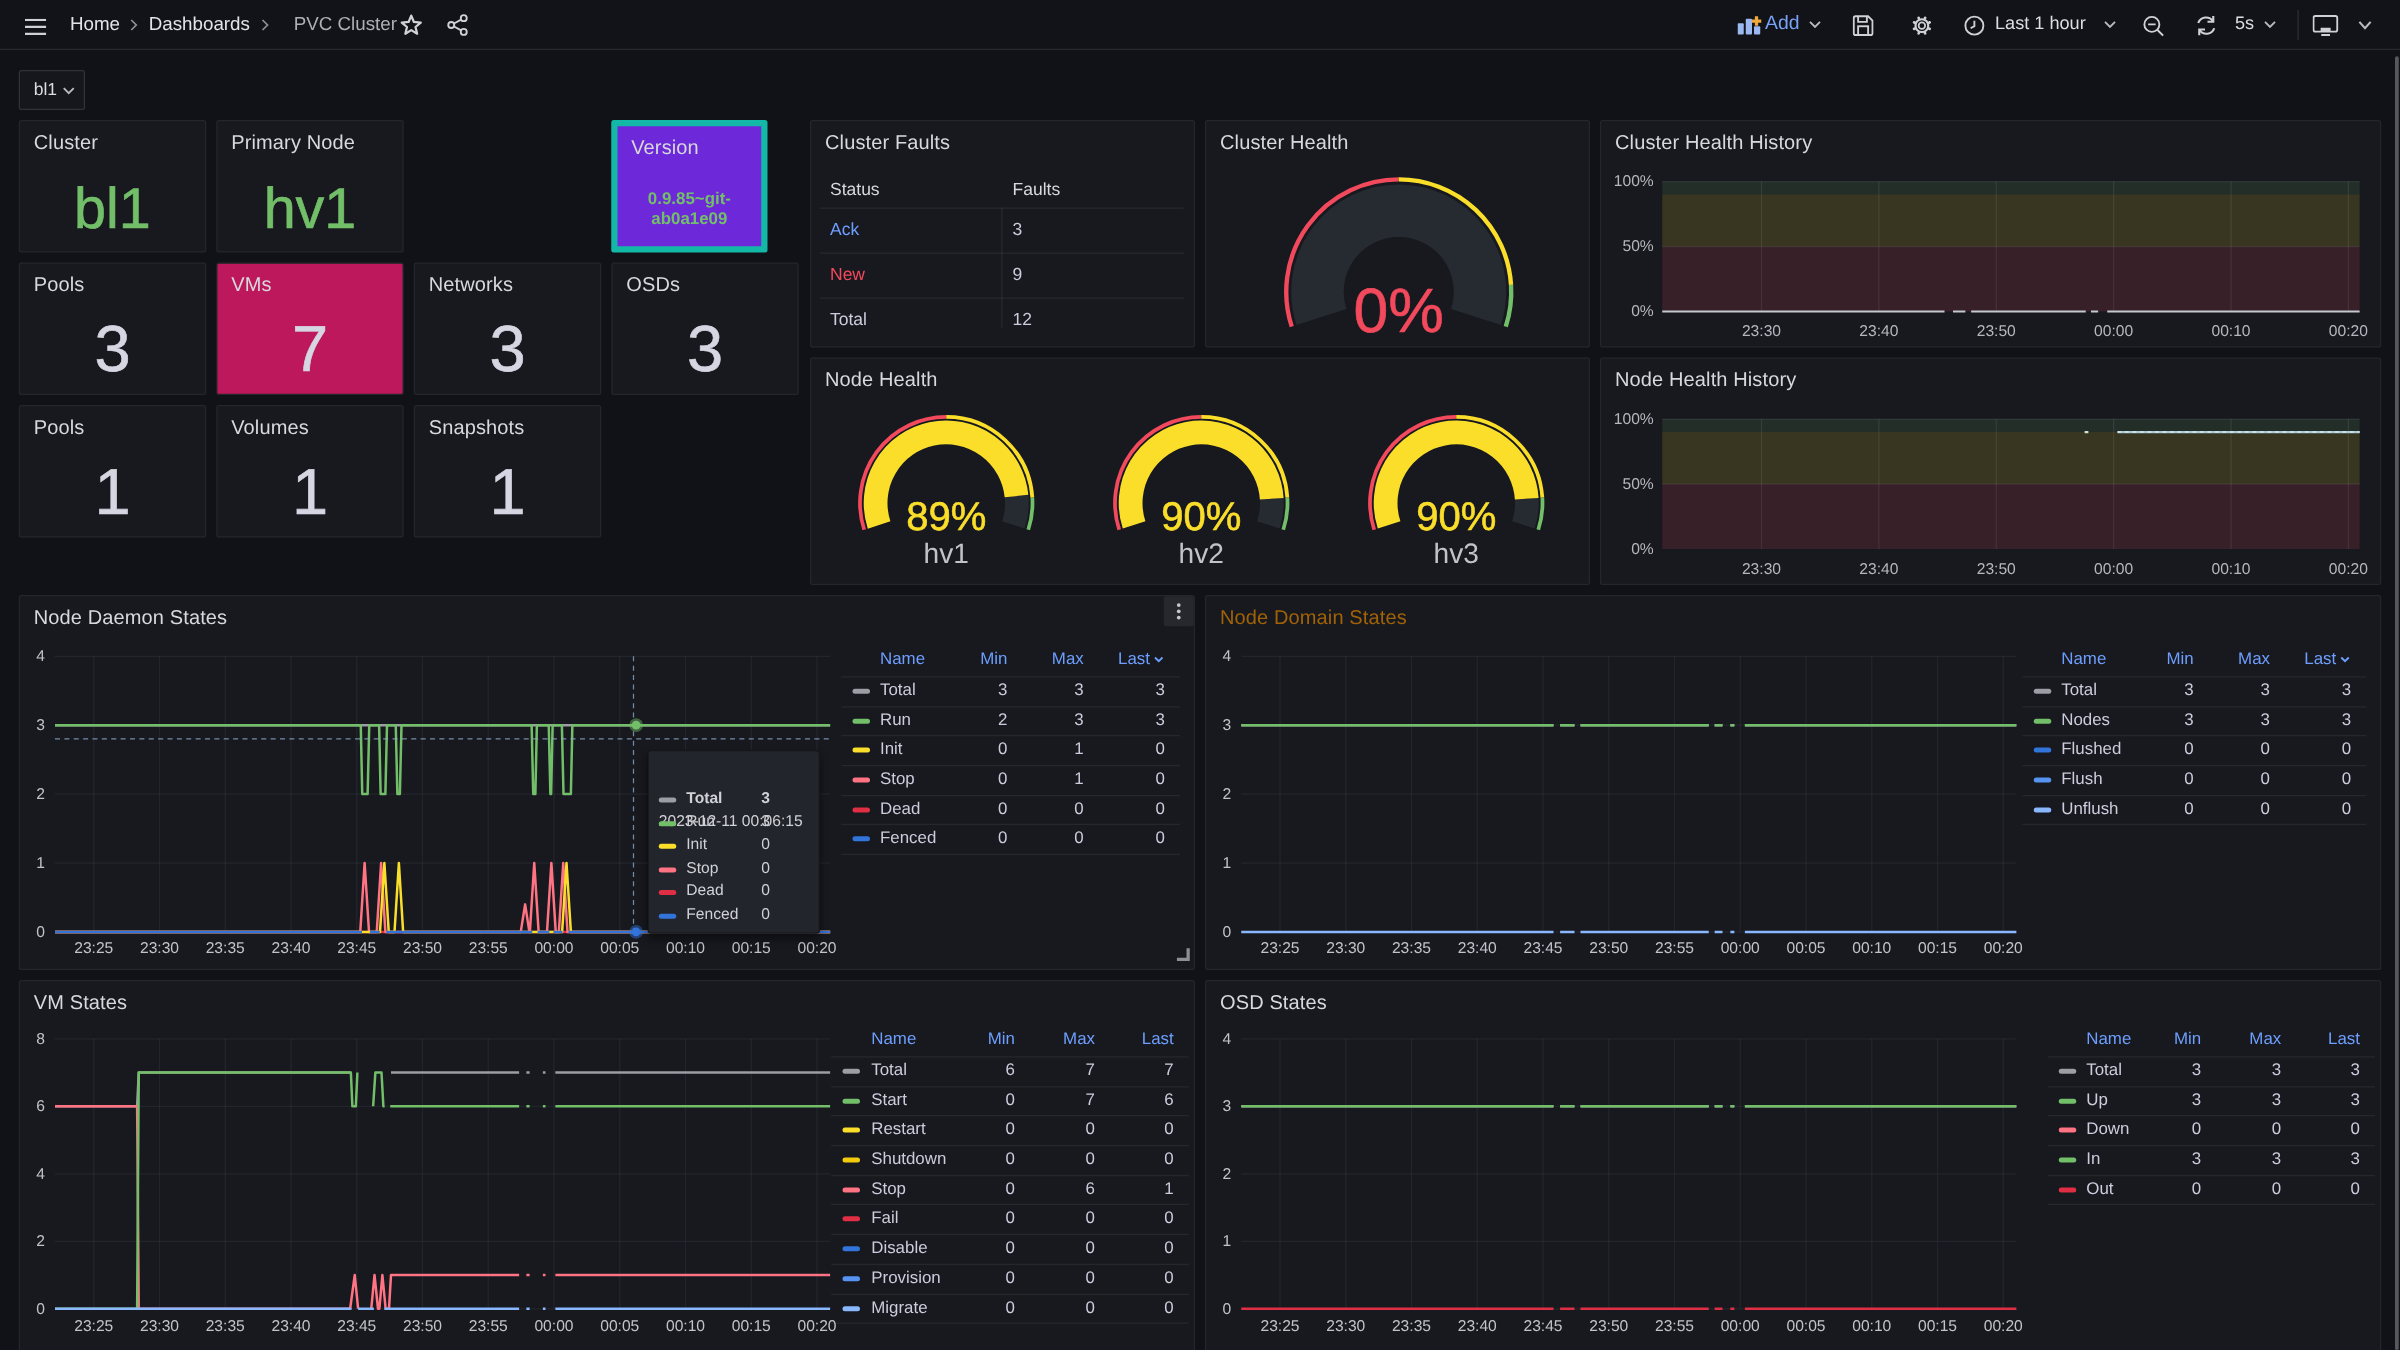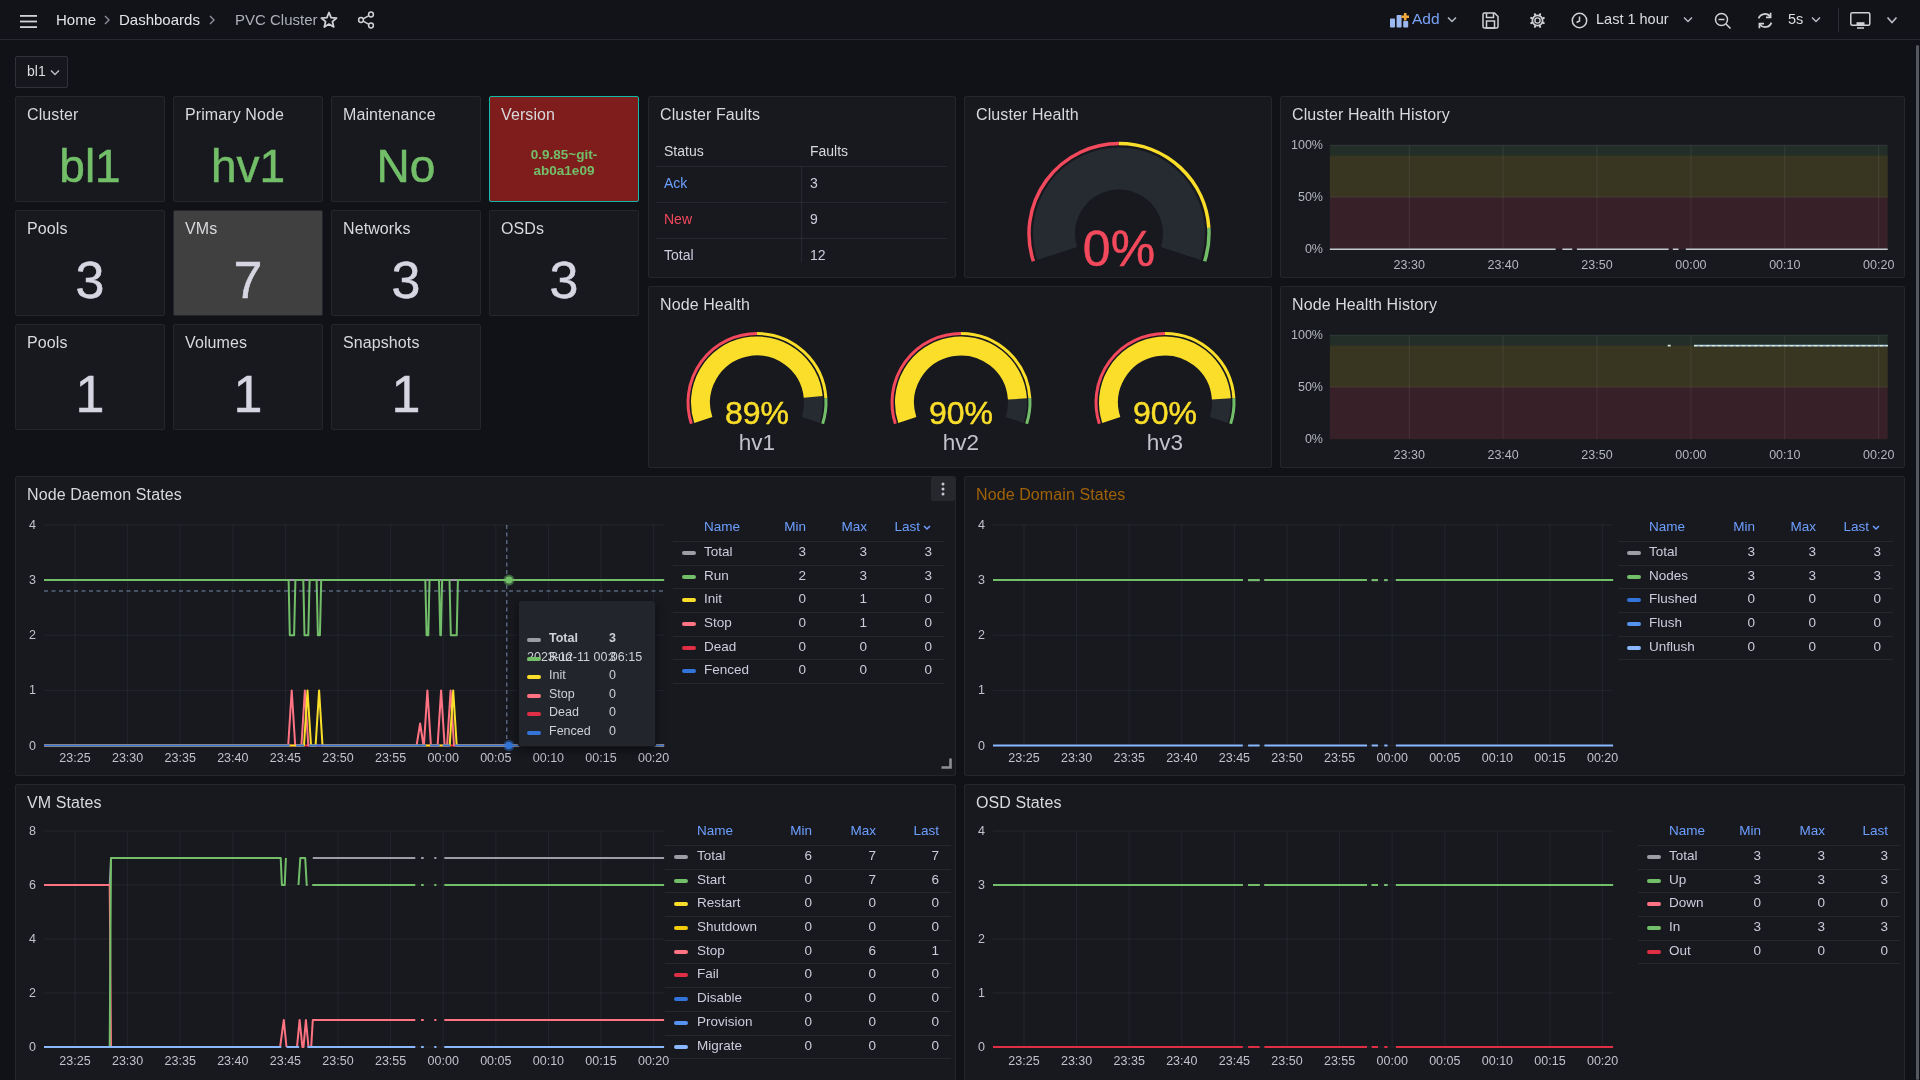--- a/index.html
+++ b/index.html
@@ -99,33 +99,29 @@
       </svg>
     </div>
 <div style="position:absolute;left:15px;top:96px;width:150px;height:106px;background:#17191f;border:1px solid #24262b;border-radius:2px;overflow:hidden;box-sizing:border-box;padding-left:27px;">
       <div style="position:absolute;left:11px;top:9px;font-size:16px;font-weight:500;color:#d8d9dd;letter-spacing:0.1px;">Cluster</div>
       <div style="position:absolute;left:0;right:0;top:0;bottom:0;display:flex;align-items:center;justify-content:center;padding-top:33px;color:#73bf69;font-size:46px;font-weight:400;-webkit-text-stroke:0.5px #73bf69;">bl1</div>
     </div>
     <div style="position:absolute;left:173px;top:96px;width:150px;height:106px;background:#17191f;border:1px solid #24262b;border-radius:2px;overflow:hidden;box-sizing:border-box;">
       <div style="position:absolute;left:11px;top:9px;font-size:16px;font-weight:500;color:#d8d9dd;letter-spacing:0.1px;">Primary Node</div>
       <div style="position:absolute;left:0;right:0;top:0;bottom:0;display:flex;align-items:center;justify-content:center;padding-top:33px;color:#73bf69;font-size:46px;font-weight:400;-webkit-text-stroke:0.5px #73bf69;">hv1</div>
     </div>
-    <div style="position:absolute;left:331px;top:96px;width:150px;height:106px;background:#17191f;border:1px solid #24262b;border-radius:2px;overflow:hidden;box-sizing:border-box;">
-      <div style="position:absolute;left:11px;top:9px;font-size:16px;font-weight:500;color:#d8d9dd;letter-spacing:0.1px;">Maintenance</div>
-      <div style="position:absolute;left:0;right:0;top:0;bottom:0;display:flex;align-items:center;justify-content:center;padding-top:33px;color:#73bf69;font-size:46px;font-weight:400;-webkit-text-stroke:0.5px #73bf69;">No</div>
-    </div>
-    <div style="position:absolute;left:489px;top:96px;width:150px;height:106px;background:#7f1d1d;border:1px solid #14b8a6;border-radius:2px;overflow:hidden;box-sizing:border-box;">
+    <div style="position:absolute;left:489px;top:96px;width:125px;height:106px;background:#6d28d9;border:5px solid #14b8a6;border-radius:2px;overflow:hidden;box-sizing:border-box;">
       <div style="position:absolute;left:11px;top:9px;font-size:16px;font-weight:500;color:#d8d9dd;letter-spacing:0.1px;">Version</div>
       <div style="position:absolute;left:0;right:0;top:50px;text-align:center;color:#73bf69;font-size:13.5px;font-weight:700;line-height:16px;">0.9.85~git-<br>ab0a1e09</div>
     </div>
     <div style="position:absolute;left:15px;top:210px;width:150px;height:106px;background:#17191f;border:1px solid #24262b;border-radius:2px;overflow:hidden;box-sizing:border-box;">
       <div style="position:absolute;left:11px;top:9px;font-size:16px;font-weight:500;color:#d8d9dd;letter-spacing:0.1px;">Pools</div>
       <div style="position:absolute;left:0;right:0;top:0;bottom:0;display:flex;align-items:center;justify-content:center;padding-top:33px;color:#d6d6e2;font-size:52px;font-weight:400;-webkit-text-stroke:0.5px #d6d6e2;">3</div>
     </div>
-    <div style="position:absolute;left:173px;top:210px;width:150px;height:106px;background:#404040;border:1px solid #24262b;border-radius:2px;overflow:hidden;box-sizing:border-box;">
+    <div style="position:absolute;left:173px;top:210px;width:150px;height:106px;background:#be185d;border:1px solid #24262b;border-radius:2px;overflow:hidden;box-sizing:border-box;">
       <div style="position:absolute;left:11px;top:9px;font-size:16px;font-weight:500;color:#d8d9dd;letter-spacing:0.1px;">VMs</div>
       <div style="position:absolute;left:0;right:0;top:0;bottom:0;display:flex;align-items:center;justify-content:center;padding-top:33px;color:#d6d6e2;font-size:52px;font-weight:400;-webkit-text-stroke:0.5px #d6d6e2;">7</div>
     </div>
     <div style="position:absolute;left:331px;top:210px;width:150px;height:106px;background:#17191f;border:1px solid #24262b;border-radius:2px;overflow:hidden;box-sizing:border-box;">
       <div style="position:absolute;left:11px;top:9px;font-size:16px;font-weight:500;color:#d8d9dd;letter-spacing:0.1px;">Networks</div>
       <div style="position:absolute;left:0;right:0;top:0;bottom:0;display:flex;align-items:center;justify-content:center;padding-top:33px;color:#d6d6e2;font-size:52px;font-weight:400;-webkit-text-stroke:0.5px #d6d6e2;">3</div>
     </div>
     <div style="position:absolute;left:489px;top:210px;width:150px;height:106px;background:#17191f;border:1px solid #24262b;border-radius:2px;overflow:hidden;box-sizing:border-box;">
       <div style="position:absolute;left:11px;top:9px;font-size:16px;font-weight:500;color:#d8d9dd;letter-spacing:0.1px;">OSDs</div>
       <div style="position:absolute;left:0;right:0;top:0;bottom:0;display:flex;align-items:center;justify-content:center;padding-top:33px;color:#d6d6e2;font-size:52px;font-weight:400;-webkit-text-stroke:0.5px #d6d6e2;">3</div>

